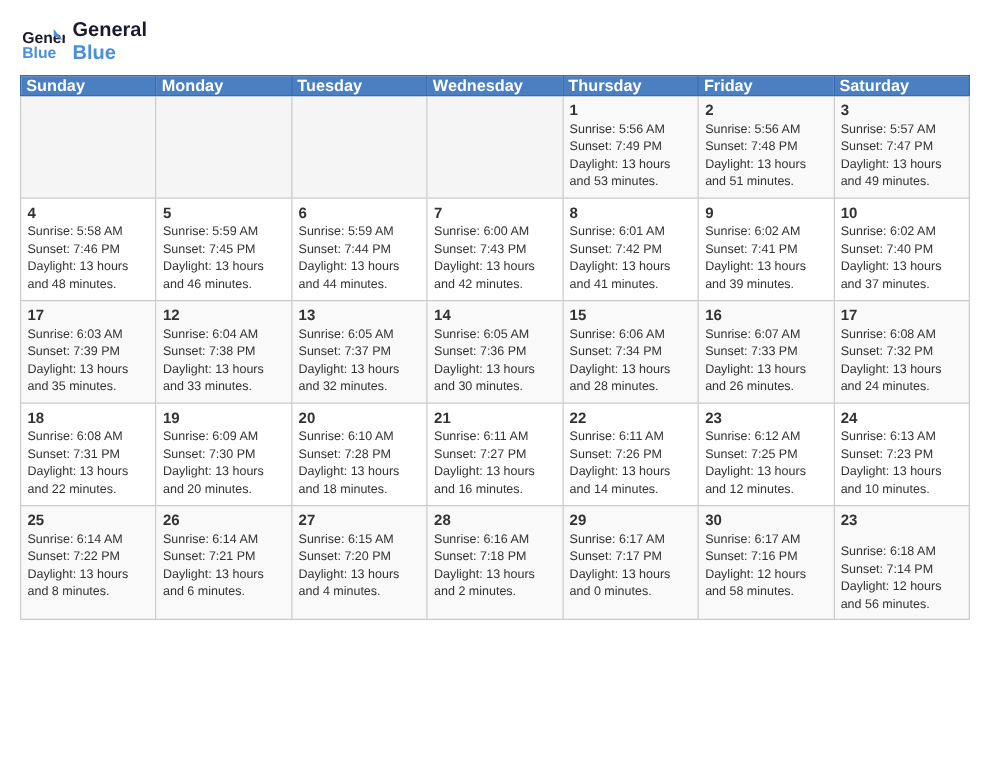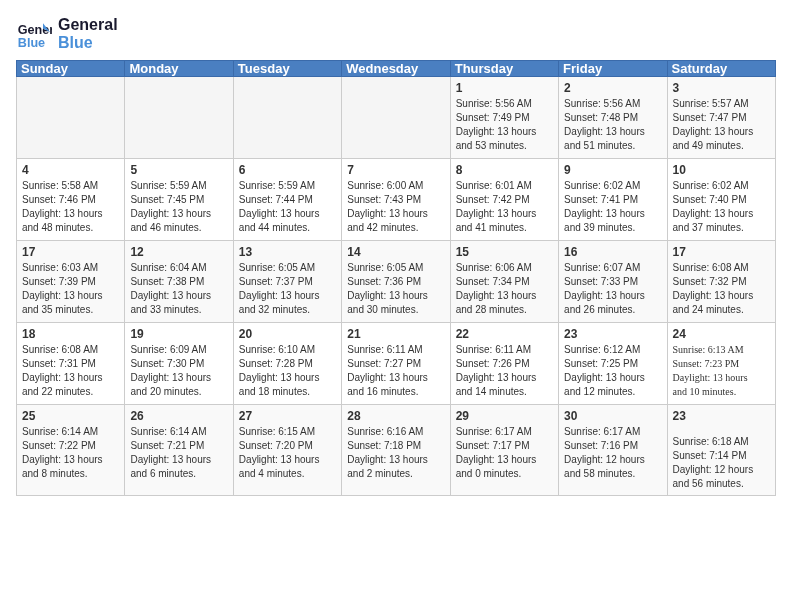--- a/index.html
+++ b/index.html
@@ -284,21 +284,21 @@
         </td>
         <td>
           <span class="day-number">23</span>
           <div class="day-info" style="white-space: pre-line;">Sunrise: 6:12 AM
 Sunset: 7:25 PM
 Daylight: 13 hours
 and 12 minutes.</div>
         </td>
         <td>
           <span class="day-number">24</span>
-          <div class="day-info" style="white-space: pre-line; font-family: Liberation Serif, serif;">Sunrise: 6:13 AM
+          <div class="day-info" style="white-space: pre-line;">Sunrise: 6:13 AM
 Sunset: 7:23 PM
 Daylight: 13 hours
 and 10 minutes.</div>
         </td>
       </tr>
       <tr>
         <td>
           <span class="day-number">25</span>
           <div class="day-info" style="white-space: pre-line;">Sunrise: 6:14 AM
 Sunset: 7:22 PM

